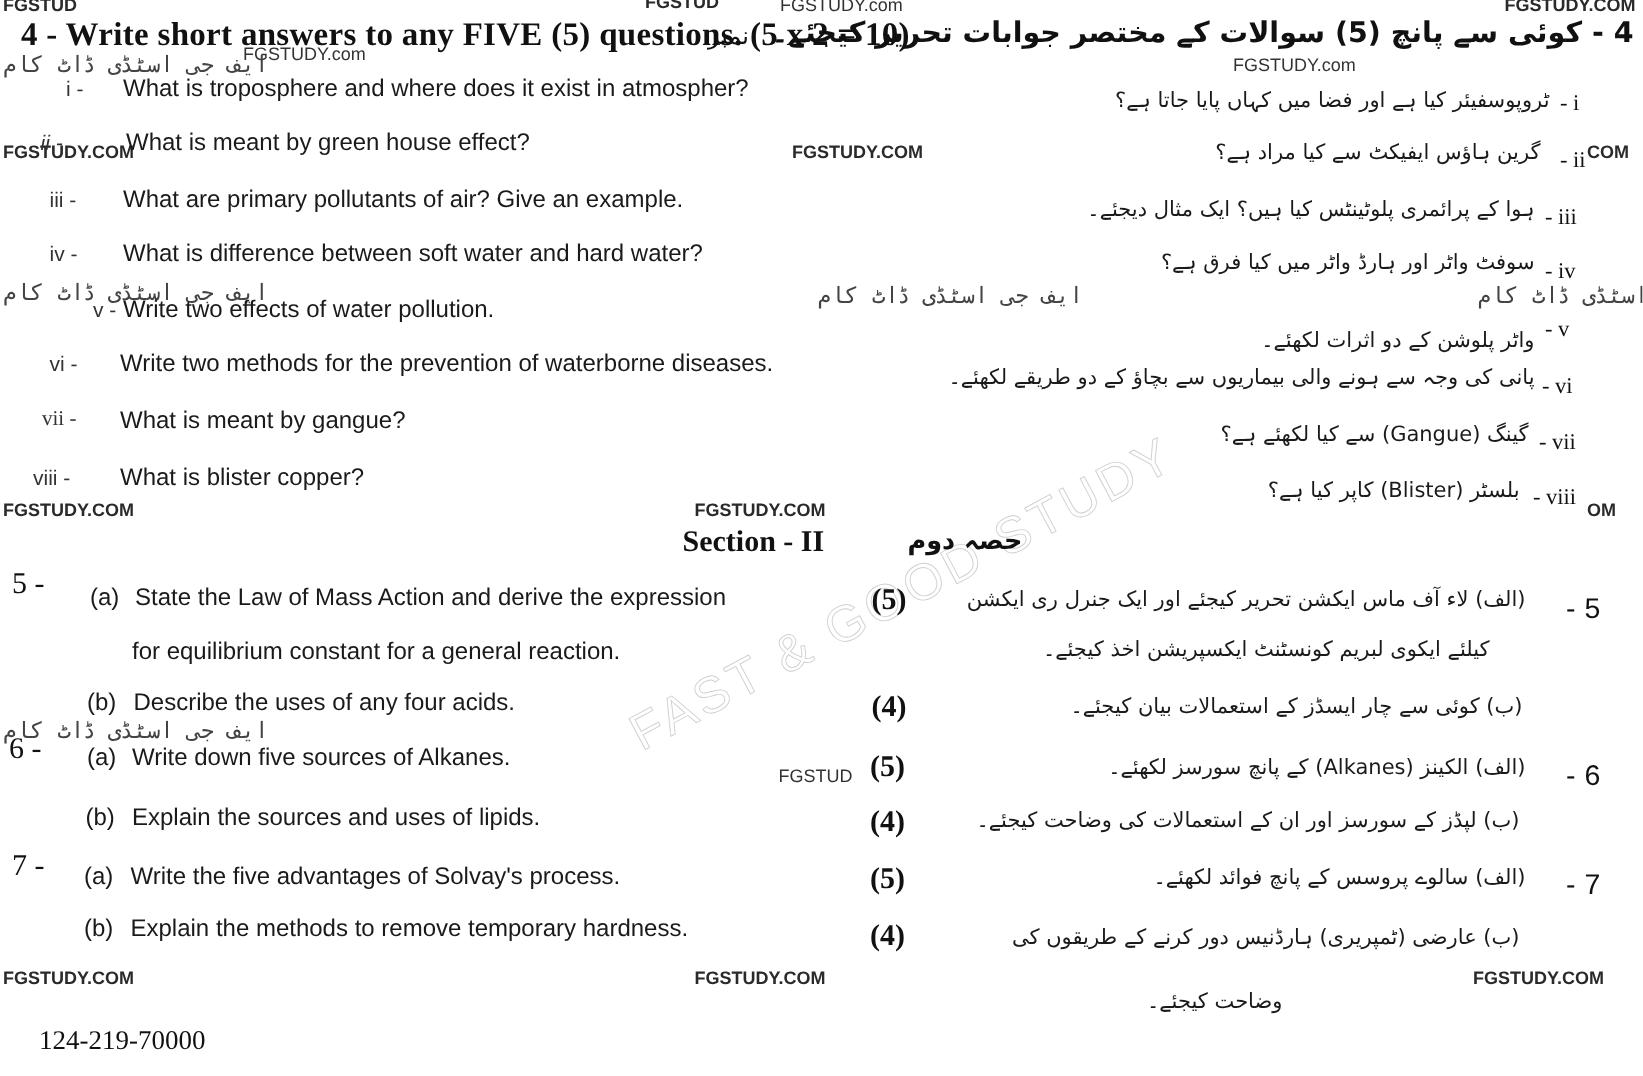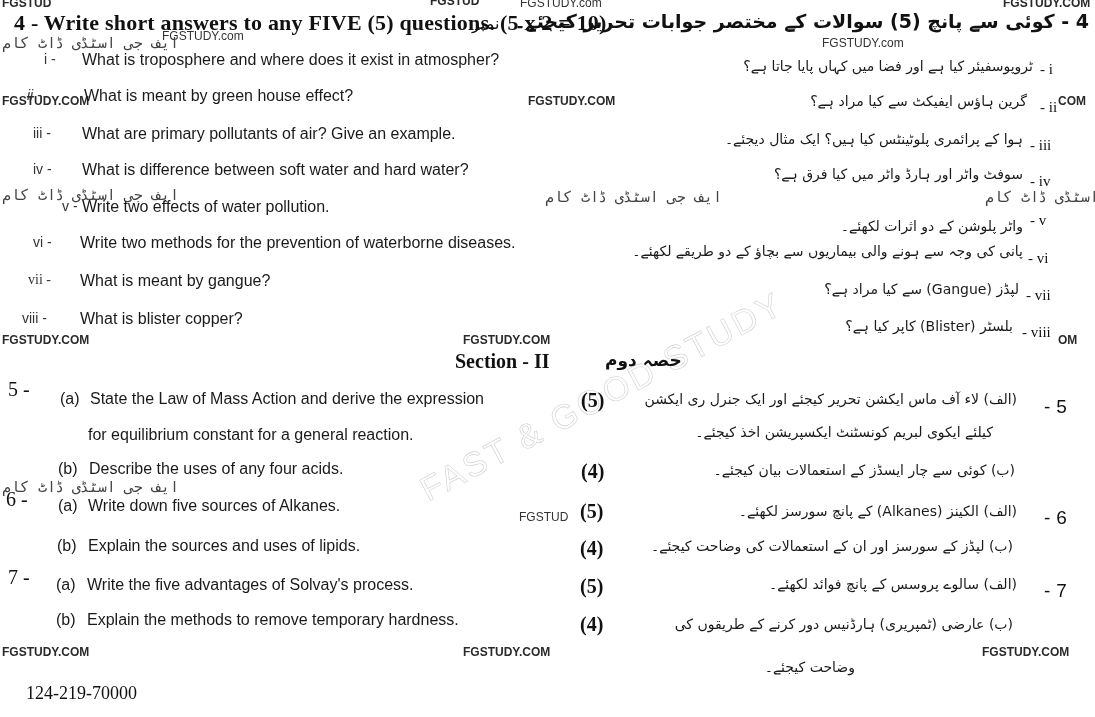--- a/index.html
+++ b/index.html
@@ -79,21 +79,21 @@
   <div class="abs urdu q-ur" style="right:68px;top:93px;">گرین ہاؤس ایفیکٹ سے کیا مراد ہے؟</div>
   <div class="abs roman-ur" style="left:1030px;top:137px;">- iii</div>
   <div class="abs urdu q-ur" style="right:72px;top:131px;">ہوا کے پرائمری پلوٹینٹس کیا ہیں؟ ایک مثال دیجئے۔</div>
   <div class="abs roman-ur" style="left:1030px;top:173px;">- iv</div>
   <div class="abs urdu q-ur" style="right:72px;top:166px;">سوفٹ واٹر اور ہارڈ واٹر میں کیا فرق ہے؟</div>
   <div class="abs roman-ur" style="left:1030px;top:212px;">- v</div>
   <div class="abs urdu q-ur" style="right:72px;top:218px;">واٹر پلوشن کے دو اثرات لکھئے۔</div>
   <div class="abs roman-ur" style="left:1028px;top:250px;">- vi</div>
   <div class="abs urdu q-ur" style="right:72px;top:243px;">پانی کی وجہ سے ہونے والی بیماریوں سے بچاؤ کے دو طریقے لکھئے۔</div>
   <div class="abs roman-ur" style="left:1026px;top:287px;">- vii</div>
-  <div class="abs urdu q-ur" style="right:76px;top:281px;">لپڈز (Gangue) سے کیا مراد ہے؟</div>
+  <div class="abs urdu q-ur" style="right:76px;top:281px;">گینگ (Gangue) سے کیا لکھئے ہے؟</div>
   <div class="abs roman-ur" style="left:1022px;top:324px;">- viii</div>
   <div class="abs urdu q-ur" style="right:82px;top:318px;">بلسٹر (Blister) کاپر کیا ہے؟</div>
 </div>
 
 <div class="abs section" style="left:455px;top:350px;">Section - II</div>
 <div class="abs urdu" style="left:605px;top:350px;font-size:17px;font-weight:bold;">حصہ دوم</div>
 
 <div>
 
   <div class="abs qnum-big" style="left:8px;top:378px;">5 -</div>

